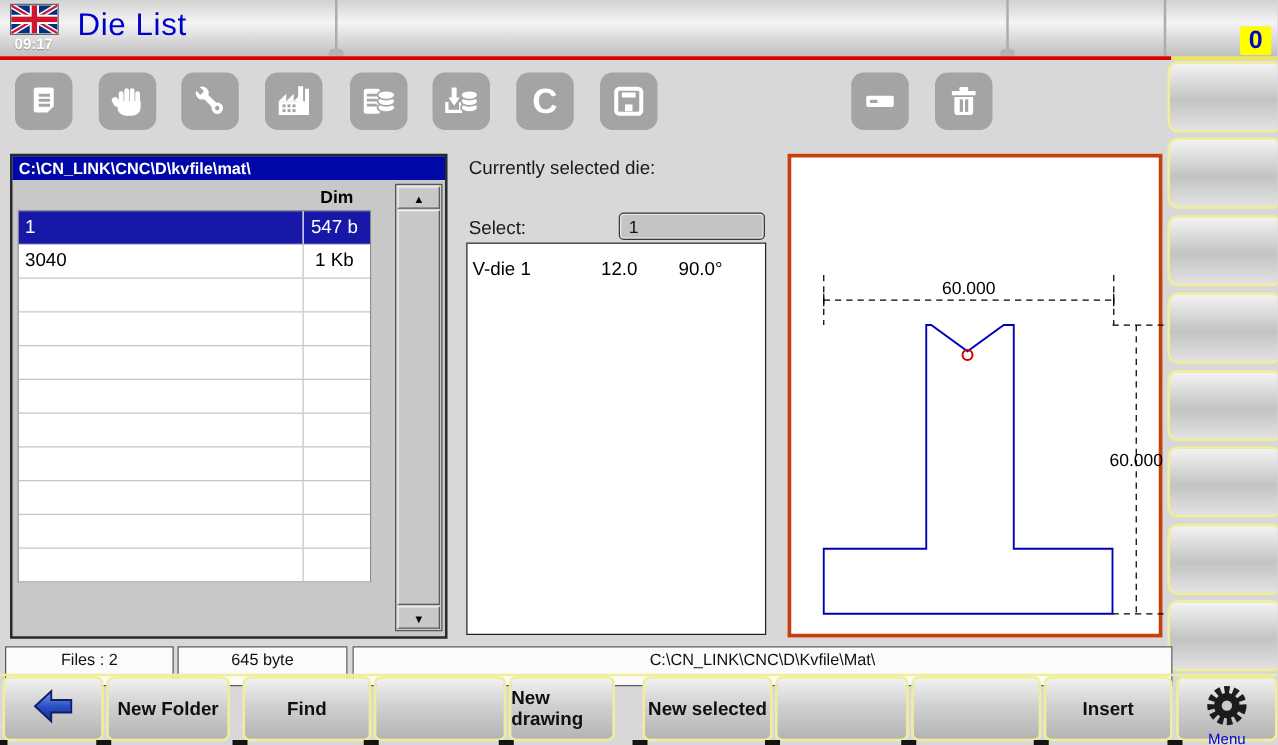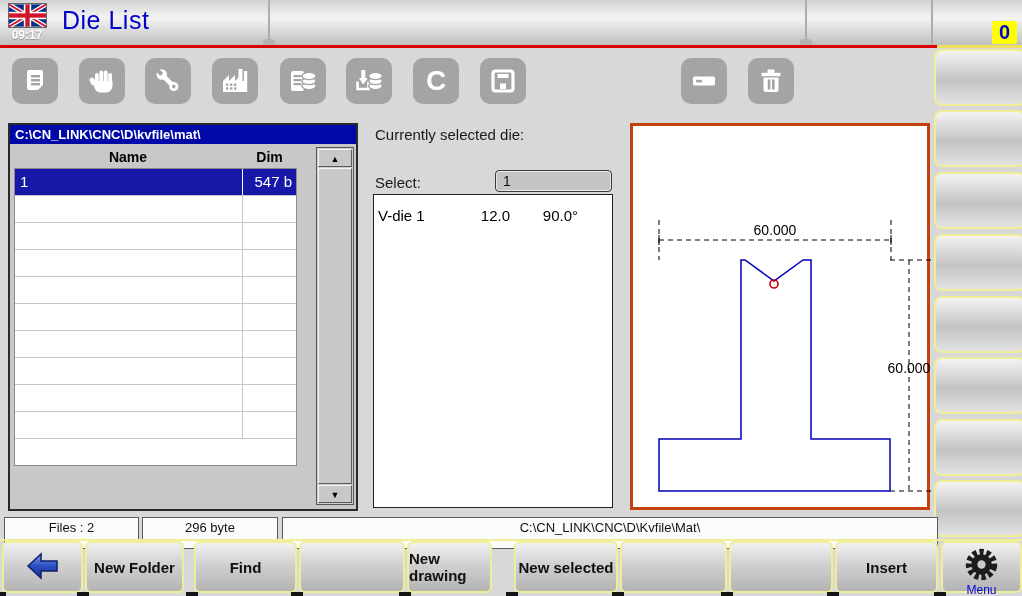--- a/index.html
+++ b/index.html
@@ -42,21 +42,21 @@
     white-space:nowrap; overflow:hidden; }
   .hdr-name { left:4px; top:22px; width:228px; height:21px; text-align:center;
     font-size:14px; font-weight:bold; line-height:21px; color:#000; }
   .hdr-dim { left:233px; top:22px; width:53px; height:21px; text-align:center;
     font-size:14px; font-weight:bold; line-height:21px; color:#000; }
   .table-body { left:4px; top:43px; width:283px; height:298px; background:#ffffff;
     border:1px solid #8a8a8a; }
   .t-row { position:relative; width:100%; height:27px; border-bottom:1px solid #c6c6c6;
     font-size:15px; line-height:26px; display:flex; }
   .t-name { width:227px; padding-left:5px; overflow:hidden; white-space:nowrap; }
-  .t-dim  { width:54px; text-align:right; padding-right:4px; border-left:1px solid #c6c6c6; }
+  .t-dim  { width:54px; text-align:center; padding-right:4px; border-left:1px solid #c6c6c6; }
   .t-row.sel { background:#1818a8; color:#ffffff; }
   .t-row.sel .t-dim { border-left-color:#ffffff; }
   .vscroll { left:306px; top:22px; width:38px; height:358px; background:#cdcdcd;
     border:1px solid #555; }
   .sc-btn { left:1px; width:34px; height:18px; background:#c8c8c8; text-align:center;
     font-size:9px; line-height:18px; color:#000;
     border:1px solid; border-color:#f4f4f4 #5a5a5a #5a5a5a #f4f4f4; }
   .sc-thumb { left:1px; top:20px; width:34px; height:316px; background:#c8c8c8;
     border:1px solid; border-color:#f4f4f4 #5a5a5a #5a5a5a #f4f4f4; }
 
@@ -232,26 +232,29 @@
       <rect x="5.5" y="6.8" width="19" height="3.4" fill="#ffffff"></rect>
       <path d="M7.5,11.5 h15 v12 a2.5,2.5 0 0 1 -2.5,2.5 h-10 a2.5,2.5 0 0 1 -2.5,-2.5 z" fill="#ffffff"></path>
       <rect x="11.8" y="13.5" width="2.6" height="10" fill="#a4a4a4"></rect>
       <rect x="16" y="13.5" width="2.6" height="10" fill="#a4a4a4"></rect>
     </svg>
   </span>
 </div>
 
 <div class="abs file-panel">
   <div class="abs path-bar">C:\CN_LINK\CNC\D\kvfile\mat\</div>
-  <div class="abs hdr-name">Name</div>
   <div class="abs hdr-dim">Dim</div>
   <div class="abs table-body">
     <div class="t-row sel">
       <span class="t-name">1</span>
       <span class="t-dim">547 b</span>
+    </div>
+    <div class="t-row">
+      <span class="t-name">3040</span>
+      <span class="t-dim">1 Kb</span>
     </div>
     <div class="t-row">
         <span class="t-name"></span>
         <span class="t-dim"></span>
       </div>
     <div class="t-row">
         <span class="t-name"></span>
         <span class="t-dim"></span>
       </div>
     <div class="t-row">
@@ -323,21 +326,21 @@
 <div class="abs skey" style="top:49px"></div>
 <div class="abs skey" style="top:110px"></div>
 <div class="abs skey" style="top:172px"></div>
 <div class="abs skey" style="top:234px"></div>
 <div class="abs skey" style="top:296px"></div>
 <div class="abs skey" style="top:357px"></div>
 <div class="abs skey" style="top:419px"></div>
 <div class="abs skey" style="top:480px"></div>
 
 <div class="abs status-cell" style="left:4px;width:135px">Files : 2</div>
-<div class="abs status-cell" style="left:142px;width:136px">296 byte</div>
+<div class="abs status-cell" style="left:142px;width:136px">645 byte</div>
 <div class="abs status-cell" style="left:282px;width:656px">C:\CN_LINK\CNC\D\Kvfile\Mat\</div>
 
 <div class="abs bb-top"></div>
 <div class="abs bbtn" style="left:2px;width:81px">
   <span>
     <svg width="34" height="28" viewBox="0 0 34 28">
       <defs>
         <linearGradient id="ag" x1="0" y1="0" x2="0" y2="1">
           <stop offset="0" stop-color="#7d9cf0"></stop>
             <stop offset="0.5" stop-color="#2b50c4"></stop>

